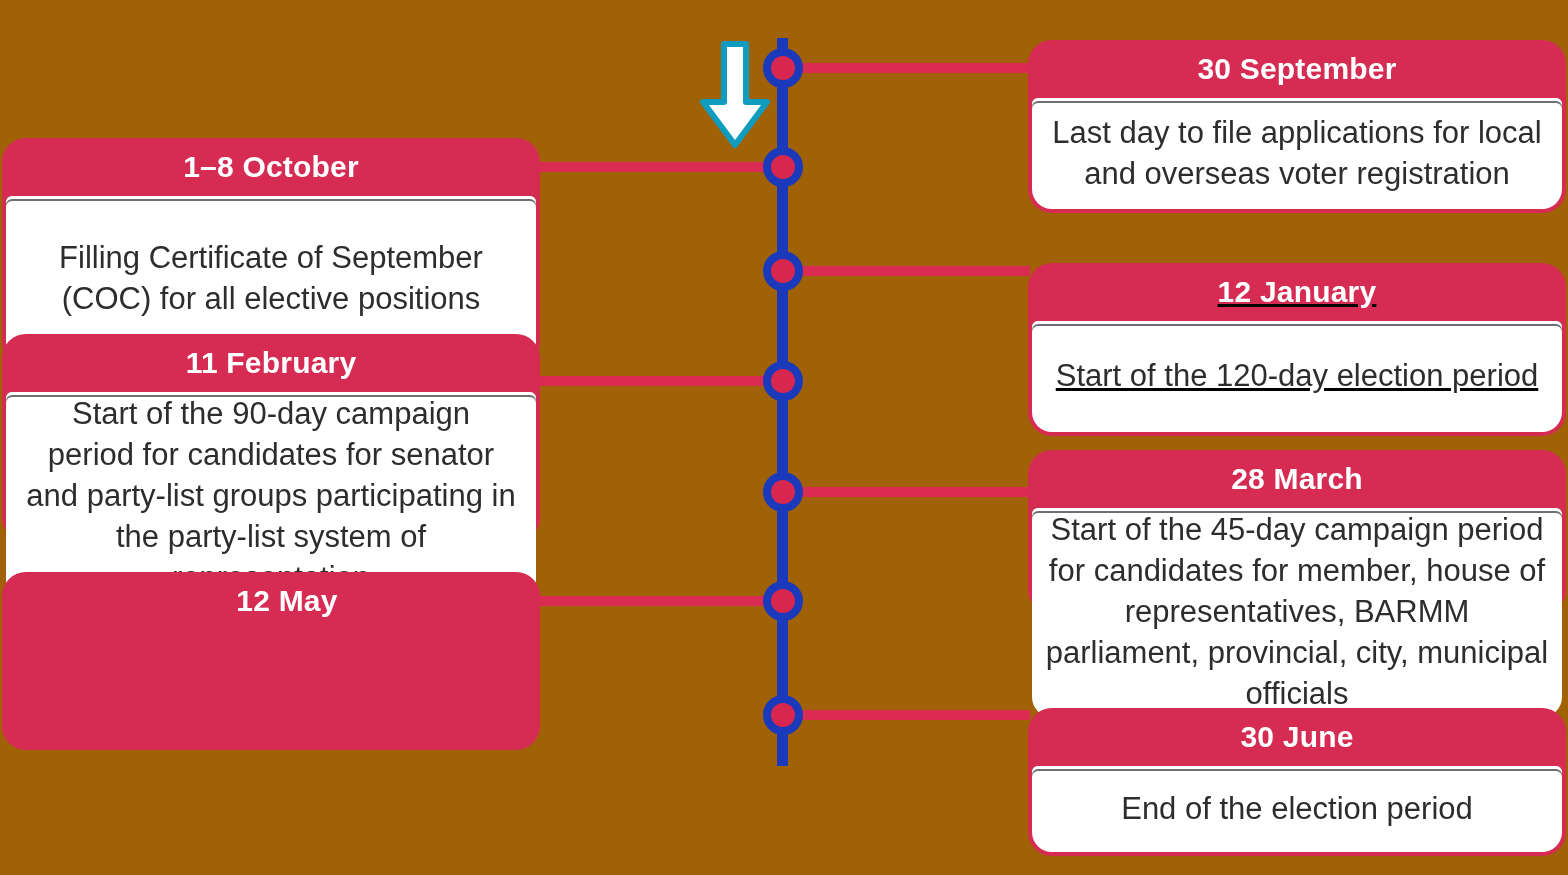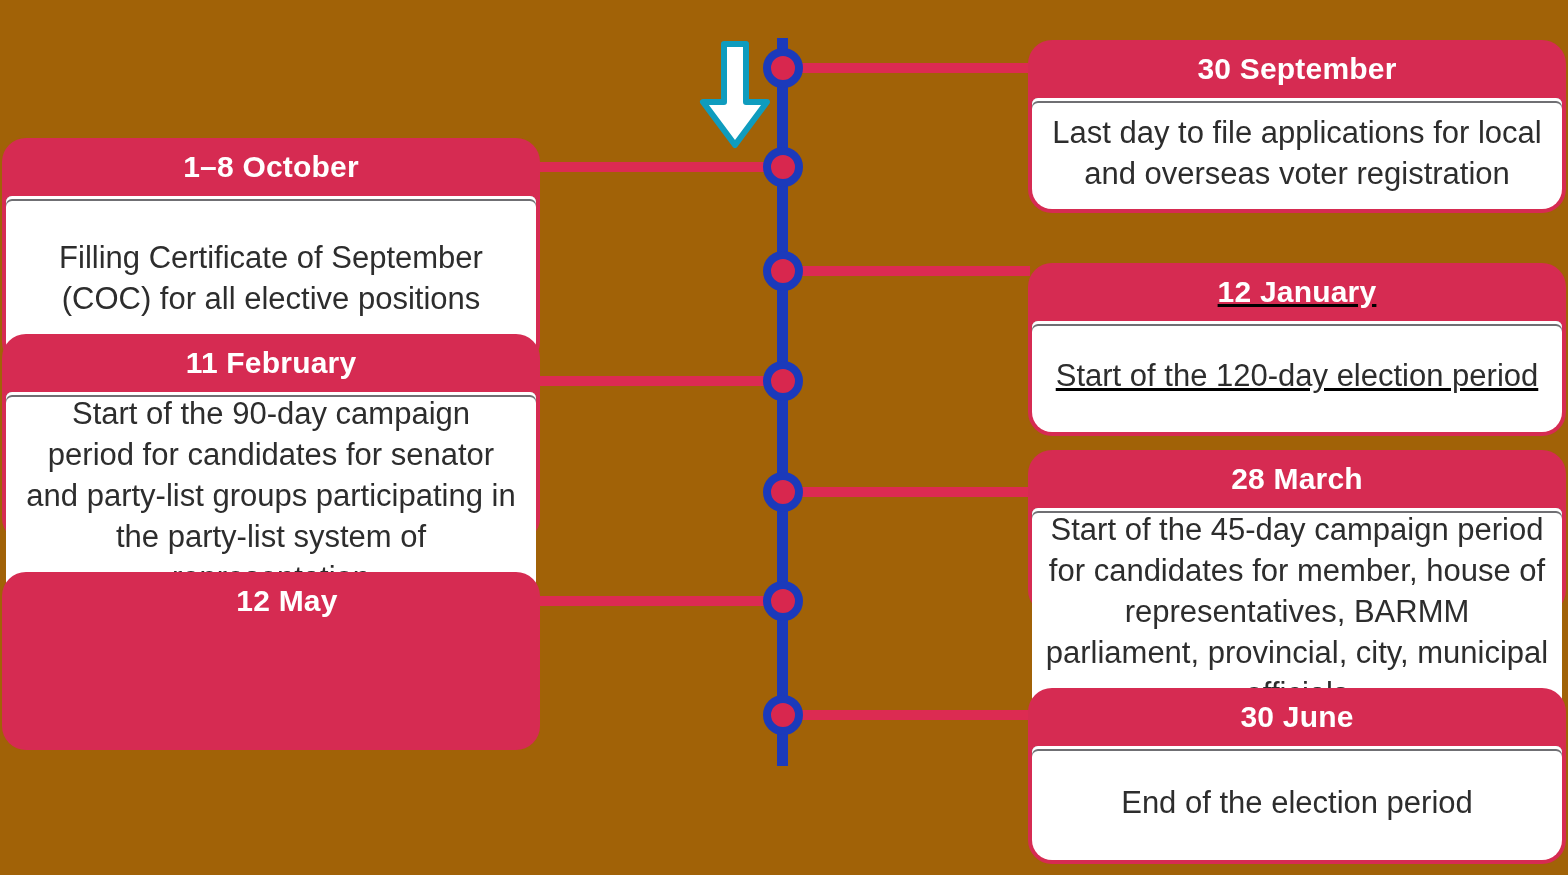--- a/index.html
+++ b/index.html
@@ -139,18 +139,18 @@
 
   <div class="card right-card" style="top:450px; height:164px;">
     <div class="card-header">28 March</div>
     <div class="card-body" style="padding:2px 12px;">Start of the 45-day campaign period for candidates for member, house of representatives, BARMM parliament, provincial, city, municipal officials</div>
   </div>
 
   <div class="card left-card" style="top:572px; height:178px;padding-left:32px;">
     <div class="card-header">12 May</div>
   </div>
 
-  <div class="card right-card" style="top:688px; height:176px;">
+  <div class="card right-card" style="top:708px; height:148px;">
     <div class="card-header">30 June</div>
     <div class="card-body">End of the election period</div>
   </div>
 
 </div>
 
 </body></html>

